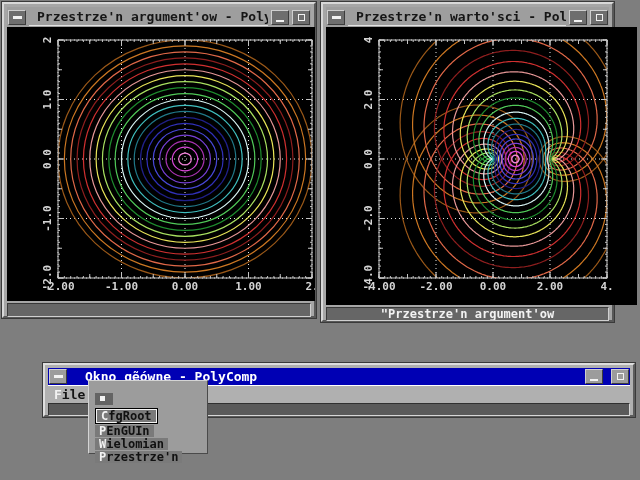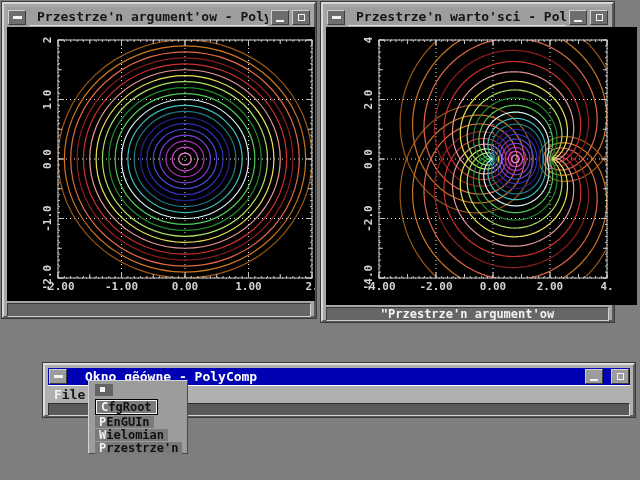--- a/index.html
+++ b/index.html
@@ -32,23 +32,23 @@
               display:flex;align-items:center;gap:8px;padding:0 1px;box-sizing:border-box;}
   #main-title .title{flex:1;font-size:13px;font-weight:bold;color:#fff;
                      padding-left:10px;white-space:nowrap;}
   #main-title .tb-btn{background:#9c9c9c;}
   #menubar{height:17px;display:flex;align-items:center;background:#b0b0b0;}
   .menu-label{font-size:13px;font-weight:bold;color:#141414;padding:0 6px;}
   .mn{color:#f2f2f2;}
   #main-content{height:13px;background:#5a5a5a;
                 border:1px solid;border-color:#303030 #d6d6d6 #d6d6d6 #303030;box-sizing:border-box;}
   
-  #file-menu{position:absolute;left:88px;top:380px;width:100px;height:74px;background:#9c9c9c;
+  #file-menu{position:absolute;left:88px;top:380px;width:120px;height:74px;background:#9c9c9c;
              border:1px solid;border-color:#d4d4d4 #4a4a4a #4a4a4a #d4d4d4;
-             z-index:50;box-sizing:border-box;padding:3px 0 0 6px;}
+             z-index:50;box-sizing:border-box;padding:12px 0 0 6px;}
   #menu-tearoff{width:18px;height:12px;background:#646464;position:relative;margin-bottom:3px;}
   #menu-tearoff .sq{position:absolute;left:5px;top:3px;width:5px;height:5px;background:#f2f2f2;}
   .menu-item{display:inline-block;background:#7a7a7a;color:#111;font-size:12px;line-height:12px;
              font-weight:bold;padding:0 4px;margin-bottom:1px;white-space:nowrap;}
   .menu-item.focused{border:1px solid #000;box-shadow:inset 0 0 0 1px #f4f4f4;padding:1px 5px;}
   .menu-col{display:flex;flex-direction:column;align-items:flex-start;}
 </style>
 </head>
 <body>
 

